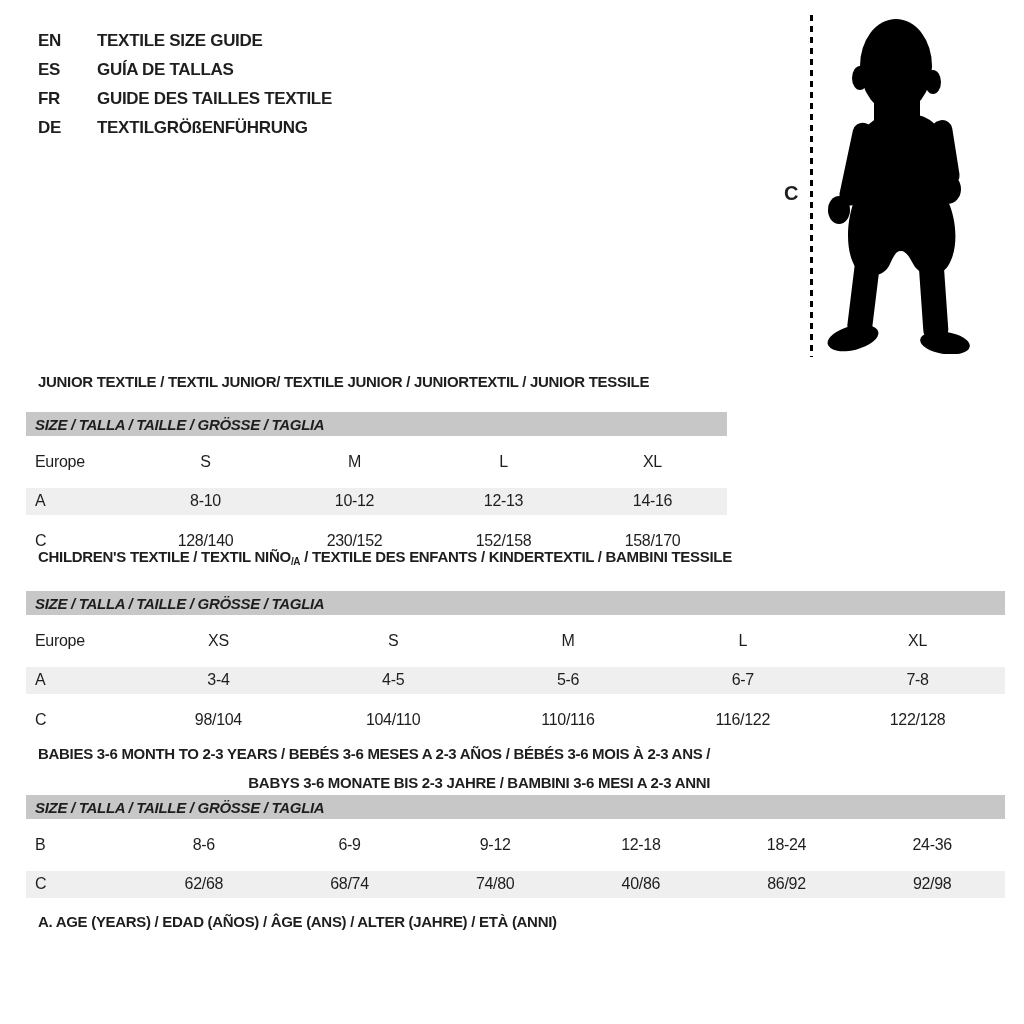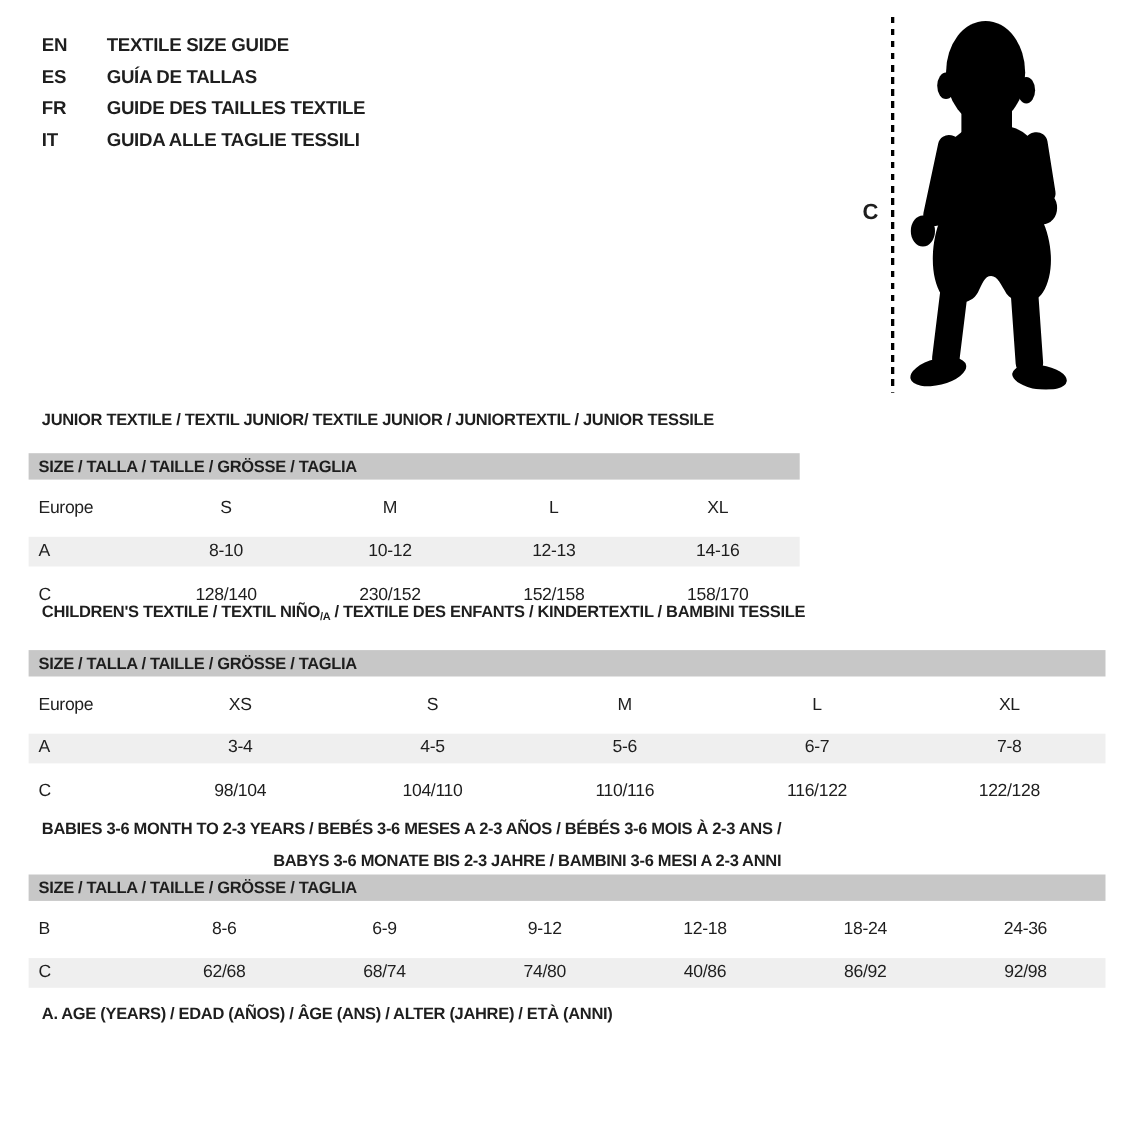--- a/index.html
+++ b/index.html
@@ -32,21 +32,21 @@
   .sub{font-size:10px;vertical-align:-3px;}
   .title-0{top:367px;}
   .title-1{top:542px;}
   .title-2{top:739px;text-align:right;}
   
   .size-table{position:absolute;left:26px;}
   .table-0{top:412px;width:701px;}
   .table-1{top:591px;width:979px;}
   .table-2{top:795px;width:979px;}
   .table-header{height:24px;background:var(--header-bar);display:flex;align-items:center;
-    padding-left:9px;box-sizing:border-box;font-weight:700;font-size:15px;letter-spacing:-0.3px;}
+    padding-left:9px;box-sizing:border-box;font-weight:700;font-size:15px;letter-spacing:-0.3px;font-style:italic;}
   .table-row{display:flex;height:27.5px;align-items:center;font-size:16px;letter-spacing:-0.3px;margin-top:12px;}
   .table-row.shaded{background:var(--row-alt);}
   .row-label{flex:0 0 105px;padding-left:9px;box-sizing:border-box;}
   .row-cell{flex:1;text-align:center;}
   
   .footnotes{position:absolute;left:38px;top:907px;}
   .footnote{line-height:29.5px;font-weight:700;font-size:15px;letter-spacing:-0.3px;white-space:nowrap;}
 </style>
 </head>
 <body>
@@ -60,22 +60,22 @@
       </div>
       <div class="lang-row">
         <span class="lang-code">ES</span>
         <span class="lang-label">GUÍA DE TALLAS</span>
       </div>
       <div class="lang-row">
         <span class="lang-code">FR</span>
         <span class="lang-label">GUIDE DES TAILLES TEXTILE</span>
       </div>
       <div class="lang-row">
-        <span class="lang-code">IT</span>
-        <span class="lang-label">GUIDA ALLE TAGLIE TESSILI</span>
+        <span class="lang-code">DE</span>
+        <span class="lang-label">TEXTILGRÖßENFÜHRUNG</span>
       </div>
     </div>
 
   <div class="figure">
     <span class="c-label">C</span>
     <div class="dash-line"></div>
     <svg class="baby-svg" viewBox="0 0 154 338" aria-hidden="true">
       <g fill="currentColor">
         <ellipse cx="72" cy="50" rx="36" ry="47"></ellipse>
         <ellipse cx="36" cy="62" rx="8" ry="12"></ellipse>

